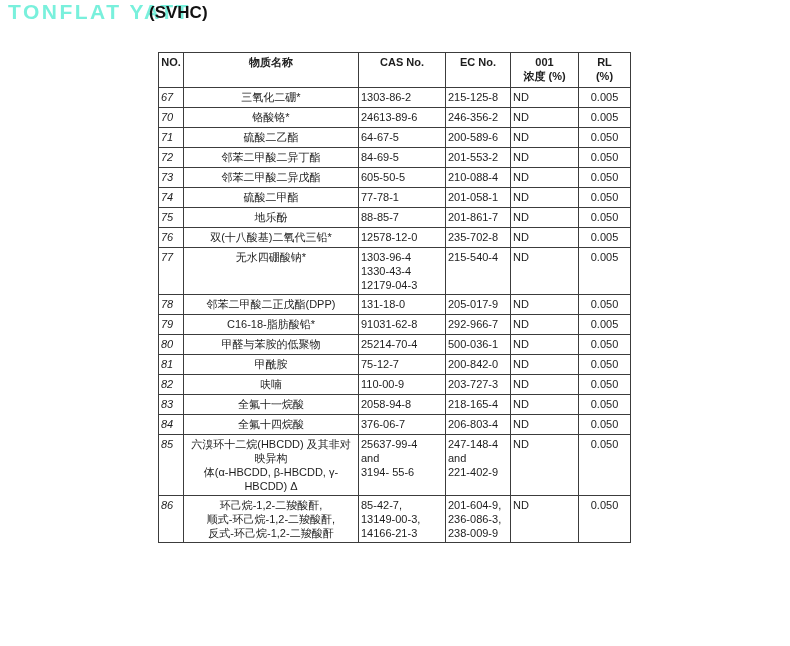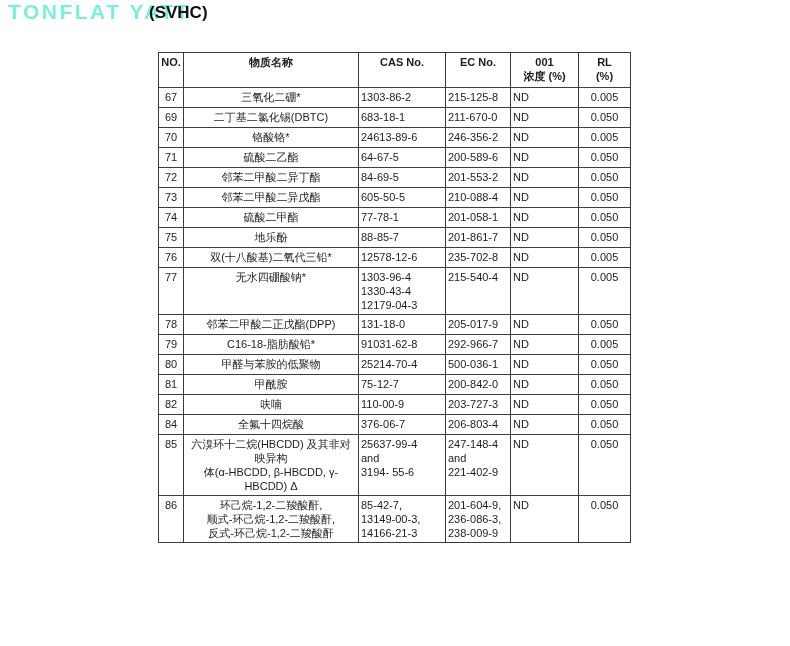--- a/index.html
+++ b/index.html
@@ -55,21 +55,21 @@
     white-space: pre-line;
     overflow: hidden;
     color: #1d1d1d;
   }
   table.svhc thead th {
     font-weight: bold;
     height: 30px;
     text-align: center;
   }
   th.c-no, td.c-no { text-align: left; }
-  td.c-no { text-align: center; }
+  td.c-no { text-align: left; font-style: italic; }
   td.c-name { text-align: center; padding-left: 3px; }
   td.c-cas, td.c-ec, td.c-conc { }
   th.c-rl { text-align: left; padding-left: 4px; }
   td.c-rl { text-align: center; padding-left: 4px; }
   tbody td { height: 15px; }
 </style>
 </head>
 <body>
 
 <div class="page">
@@ -100,28 +100,20 @@
     <tbody id="tbody">
         <tr>
           <td class="c-no">67</td>
           <td class="c-name">三氧化二硼*</td>
           <td class="c-cas">1303-86-2</td>
           <td class="c-ec">215-125-8</td>
           <td class="c-conc">ND</td>
           <td class="c-rl">0.005</td>
         </tr>
         <tr>
-          <td class="c-no">69</td>
-          <td class="c-name">二丁基二氯化锡(DBTC)</td>
-          <td class="c-cas">683-18-1</td>
-          <td class="c-ec">211-670-0</td>
-          <td class="c-conc">ND</td>
-          <td class="c-rl">0.050</td>
-        </tr>
-        <tr>
           <td class="c-no">70</td>
           <td class="c-name">铬酸铬*</td>
           <td class="c-cas">24613-89-6</td>
           <td class="c-ec">246-356-2</td>
           <td class="c-conc">ND</td>
           <td class="c-rl">0.005</td>
         </tr>
         <tr>
           <td class="c-no">71</td>
           <td class="c-name">硫酸二乙酯</td>
@@ -158,21 +150,21 @@
           <td class="c-no">75</td>
           <td class="c-name">地乐酚</td>
           <td class="c-cas">88-85-7</td>
           <td class="c-ec">201-861-7</td>
           <td class="c-conc">ND</td>
           <td class="c-rl">0.050</td>
         </tr>
         <tr>
           <td class="c-no">76</td>
           <td class="c-name">双(十八酸基)二氧代三铅*</td>
-          <td class="c-cas">12578-12-6</td>
+          <td class="c-cas">12578-12-0</td>
           <td class="c-ec">235-702-8</td>
           <td class="c-conc">ND</td>
           <td class="c-rl">0.005</td>
         </tr>
         <tr>
           <td class="c-no">77</td>
           <td class="c-name">无水四硼酸钠*</td>
           <td class="c-cas">1303-96-4
 1330-43-4
 12179-04-3</td>
@@ -210,20 +202,28 @@
           <td class="c-cas">75-12-7</td>
           <td class="c-ec">200-842-0</td>
           <td class="c-conc">ND</td>
           <td class="c-rl">0.050</td>
         </tr>
         <tr>
           <td class="c-no">82</td>
           <td class="c-name">呋喃</td>
           <td class="c-cas">110-00-9</td>
           <td class="c-ec">203-727-3</td>
+          <td class="c-conc">ND</td>
+          <td class="c-rl">0.050</td>
+        </tr>
+        <tr>
+          <td class="c-no">83</td>
+          <td class="c-name">全氟十一烷酸</td>
+          <td class="c-cas">2058-94-8</td>
+          <td class="c-ec">218-165-4</td>
           <td class="c-conc">ND</td>
           <td class="c-rl">0.050</td>
         </tr>
         <tr>
           <td class="c-no">84</td>
           <td class="c-name">全氟十四烷酸</td>
           <td class="c-cas">376-06-7</td>
           <td class="c-ec">206-803-4</td>
           <td class="c-conc">ND</td>
           <td class="c-rl">0.050</td>

